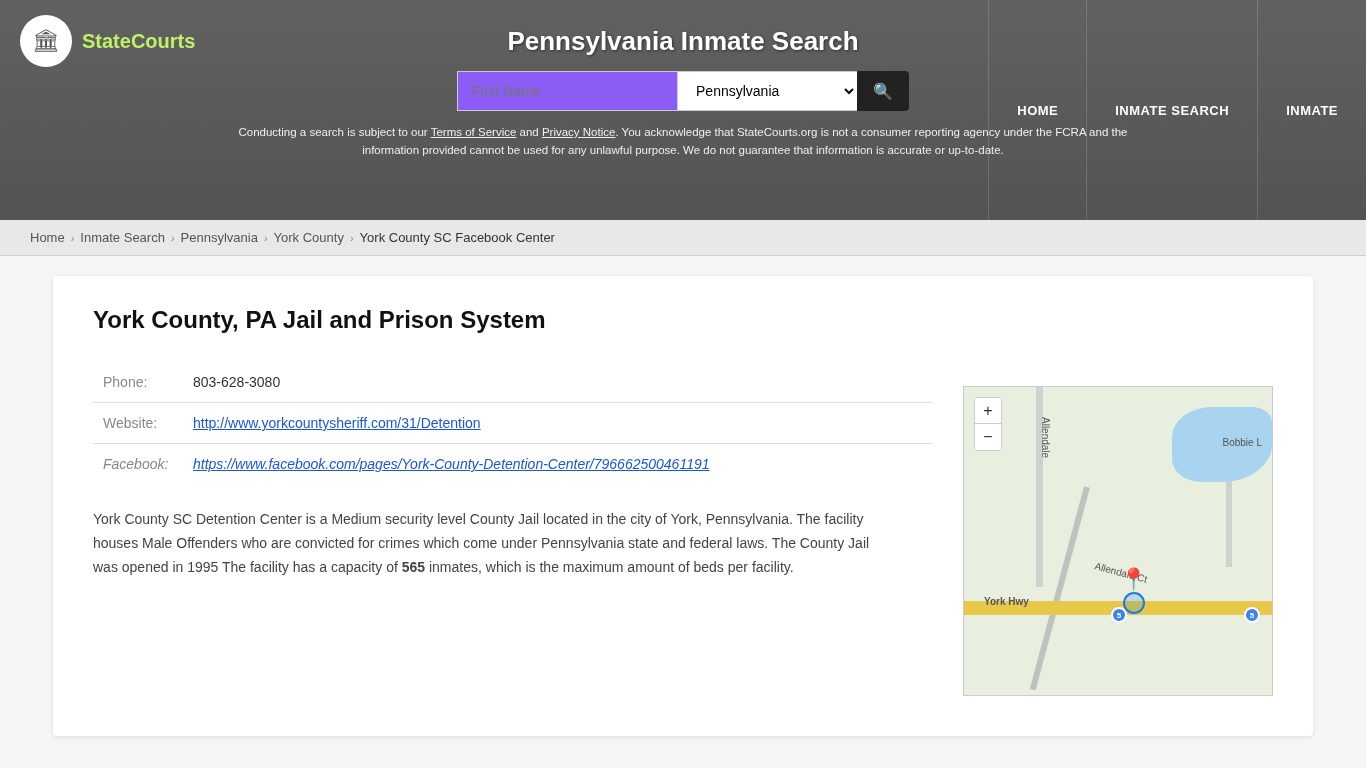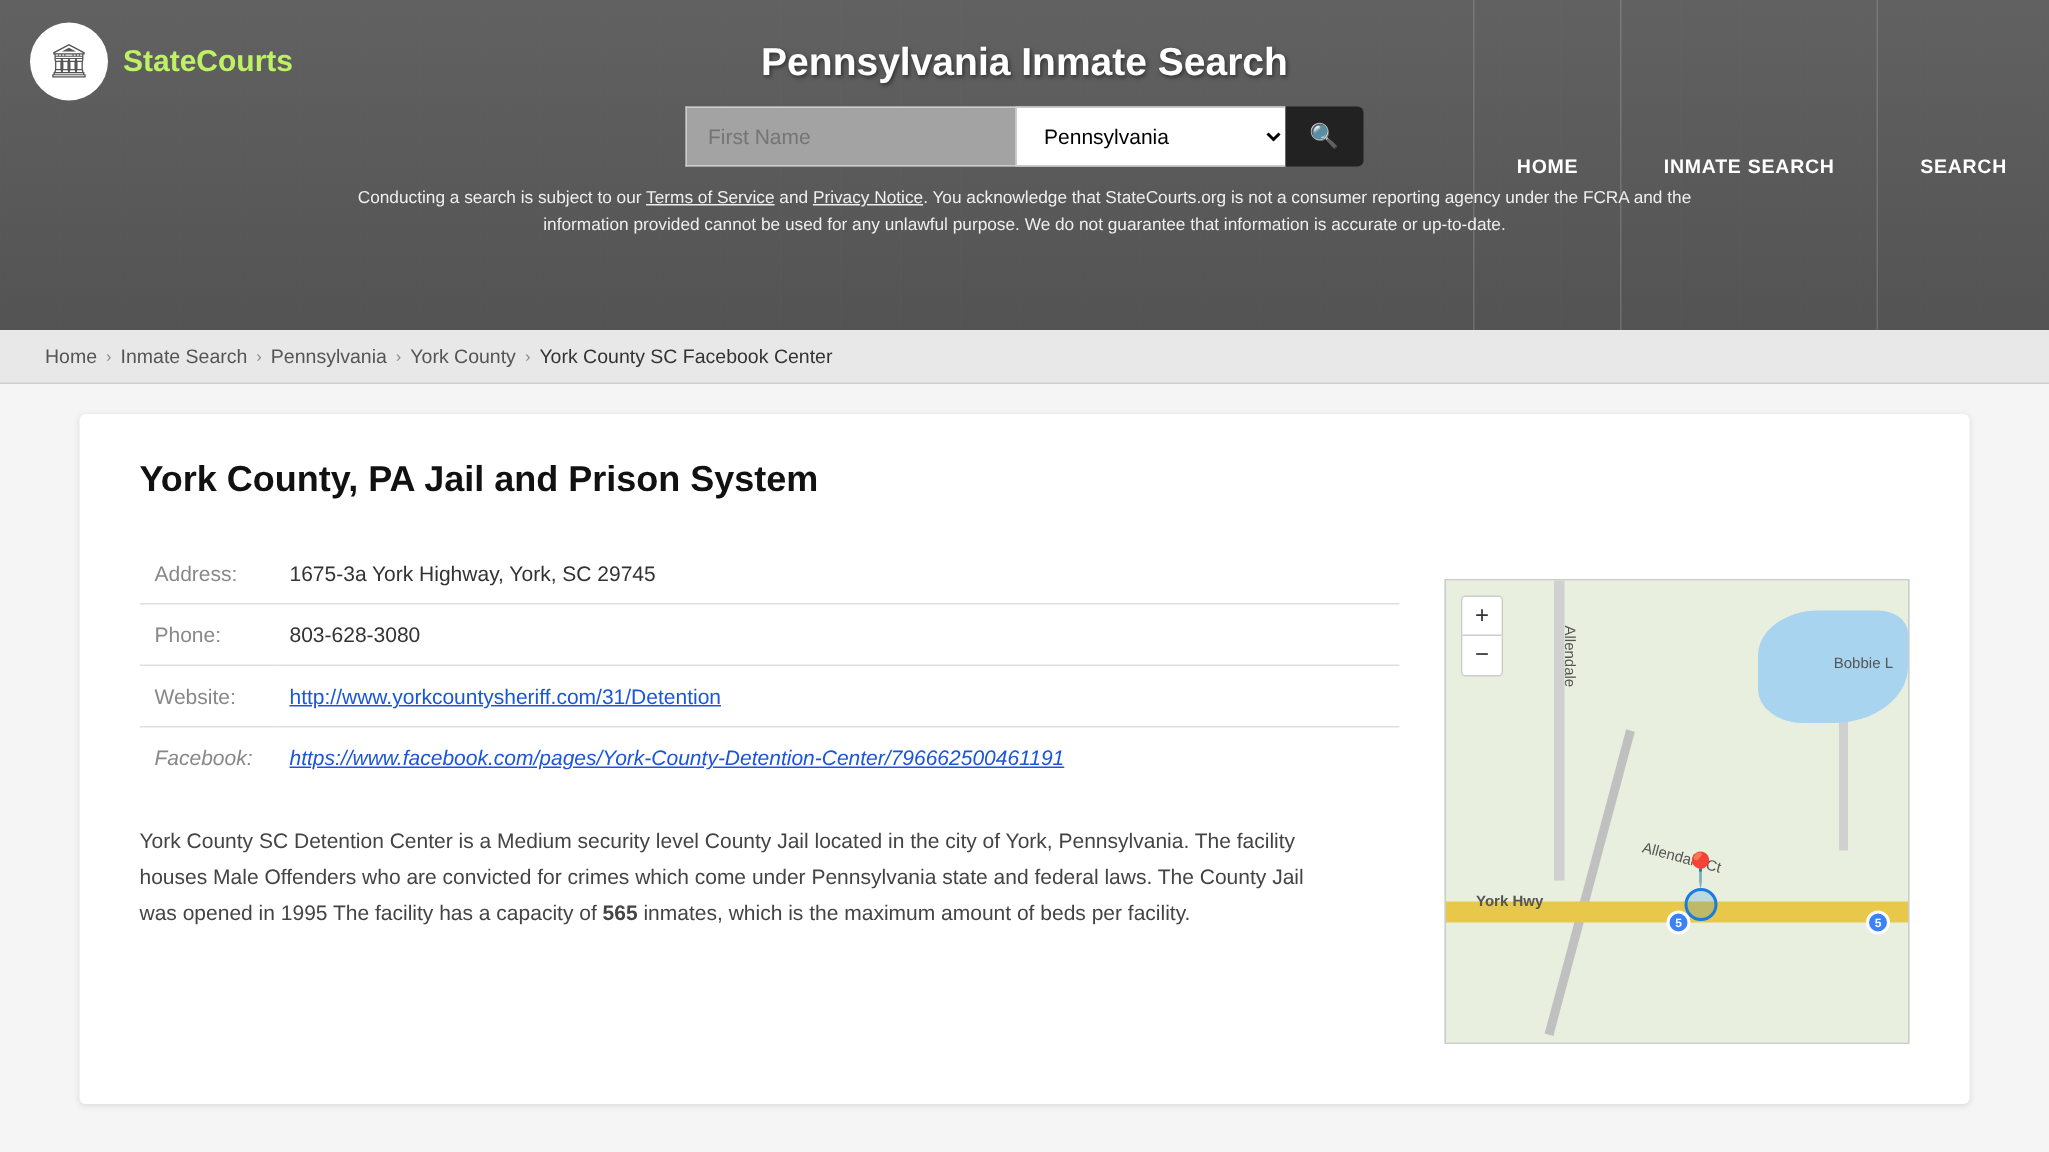--- a/index.html
+++ b/index.html
@@ -91,21 +91,21 @@
       gap: 0;
       margin-bottom: 12px;
     }
     .search-input {
       padding: 10px 14px;
       font-size: 14px;
       border: 1px solid #ccc;
       border-right: none;
       outline: none;
       width: 220px;
-      background: #a3a3a3;
+      background: #8b5cf6;
     }
     .search-input:first-child { border-radius: 0; }
     .search-select {
       padding: 10px 14px;
       font-size: 14px;
       border: 1px solid #ccc;
       border-right: none;
       outline: none;
       width: 180px;
       background: #fff;
@@ -321,21 +321,21 @@
   <div class="header-bg"></div>
 
   <div class="logo-area">
     <div class="logo-icon">🏛</div>
     <span class="logo-text">StateCourts</span>
   </div>
 
   <nav class="nav-bar">
     <a class="nav-item">HOME</a>
     <a class="nav-item">INMATE SEARCH</a>
-    <a class="nav-item">SEARCH</a>
+    <a class="nav-item">INMATE</a>
   </nav>
 
   <div class="header-content">
     <h1 class="header-title">Pennsylvania Inmate Search</h1>
 
     <div class="search-bar">
       <input class="search-input" type="text" placeholder="First Name" style="">
       <select class="search-select">
         <option>Select State</option>
         <option>Alabama</option><option>Alaska</option><option>Arizona</option>
@@ -376,24 +376,20 @@
   <span class="breadcrumb-sep">›</span>
   <span class="breadcrumb-current">York County SC Facebook Center</span>
 </div>
 
 <div class="main-container">
   <div class="content-left">
     <h2 class="facility-title">York County, PA Jail and Prison System</h2>
 
     <table class="info-table">
       <tbody>
-          <tr>
-        <td class="info-label">Address:</td>
-        <td class="info-value">1675-3a York Highway, York, SC 29745</td>
-      </tr>
       <tr>
         <td class="info-label">Phone:</td>
         <td class="info-value">803-628-3080</td>
       </tr>
       <tr>
         <td class="info-label">Website:</td>
         <td class="info-value">
           <a class="info-link">http://www.yorkcountysheriff.com/31/Detention</a>
         </td>
       </tr>

